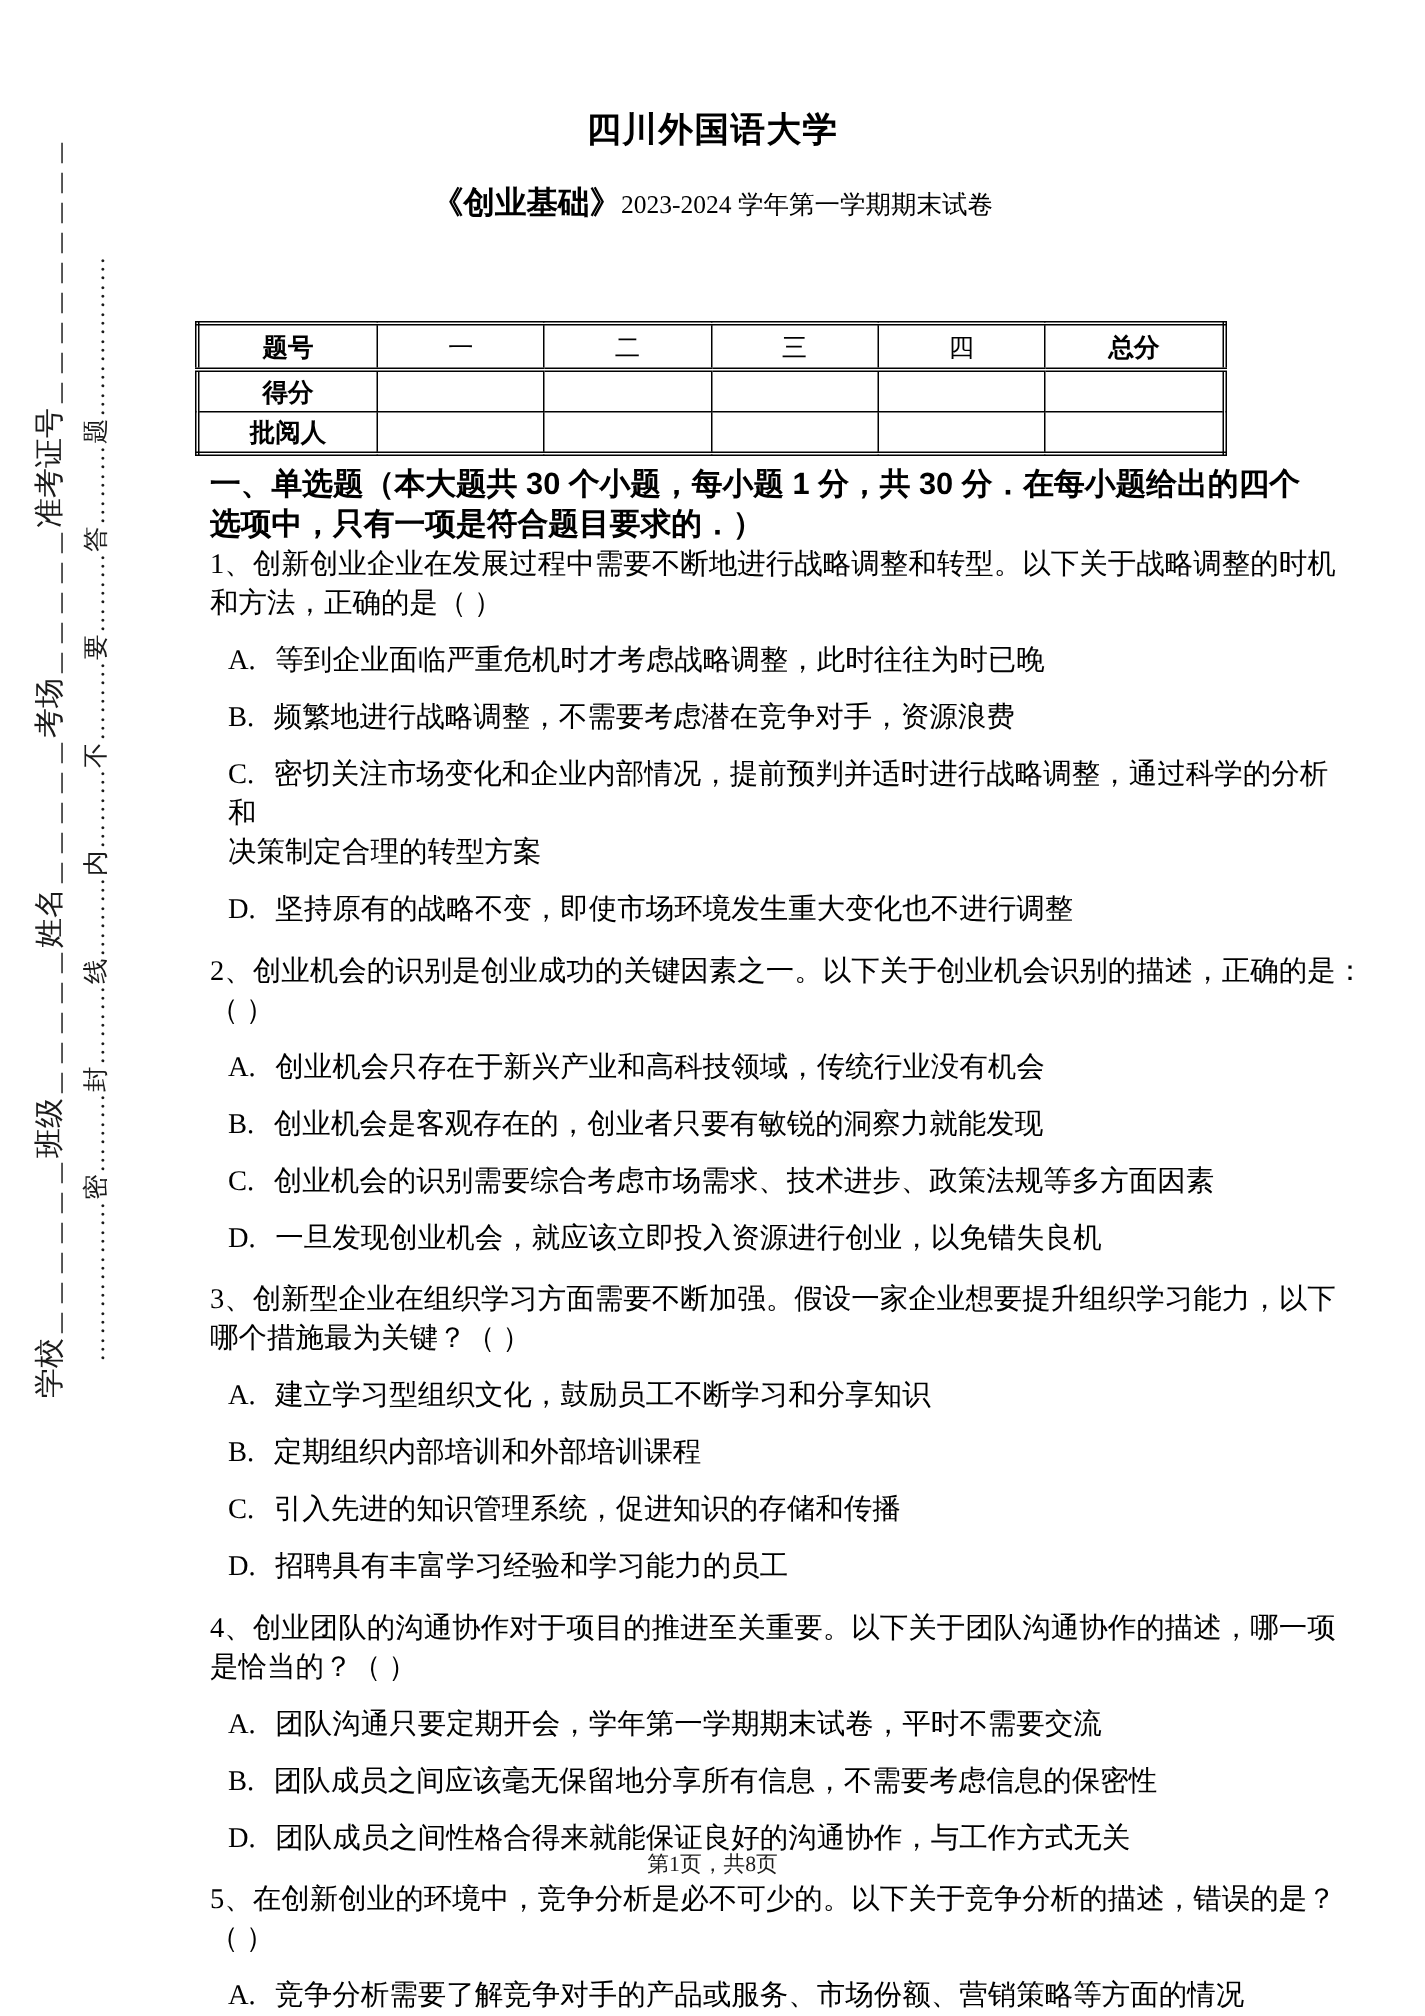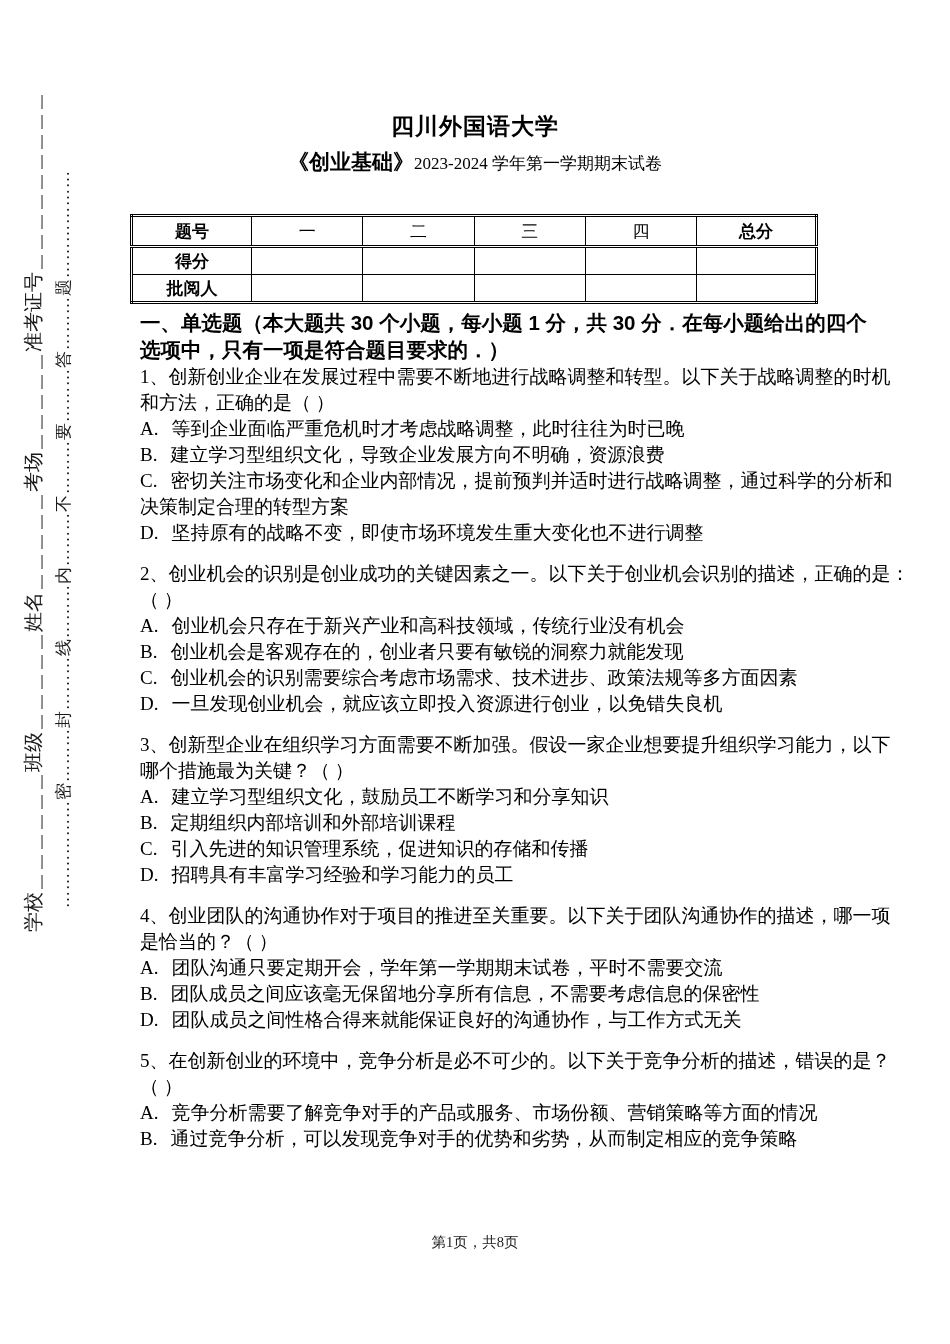--- a/index.html
+++ b/index.html
@@ -38,29 +38,28 @@
     color: #1a1a1a;
   }
 
   
   .page-header {
     position: absolute;
     left: 0; top: 0; width: 950px;
     text-align: center;
   }
   .uni-title {
-    margin: 112px 0 0 0;
+    margin: 71px 0 0 0;
     font-size: 23px;
     line-height: 30px;
     font-weight: bold;
     letter-spacing: 1px;
-    font-family: Liberation Serif, serif;
   }
   .subtitle {
-    margin-top: 6px;
+    margin-top: 21px;
     line-height: 28px;
   }
   .course-name {
     font-size: 21px;
     font-weight: bold;
   }
   .term-text {
     font-size: 17px;
   }
 
@@ -105,21 +104,21 @@
   }
 
   .questions {
     margin-top: 1px;
     padding: 0 5px 0 10px;
     font-size: 19px;
     line-height: 26px;
   }
   .question { margin: 0 0 15px 0; }
   .q-text   { margin: 0; white-space: pre-wrap; }
-  .option   { margin: 0; white-space: pre-wrap; }
+  .option   { margin: 12px; white-space: pre-wrap; }
   .opt-label { }
   .opt-text  { margin-left: 13px; }
 
   
   .page-footer {
     position: absolute;
     left: 0; top: 1233px; width: 950px;
     text-align: center;
     font-size: 14.5px;
     color: #1a1a1a;
@@ -180,21 +179,21 @@
 
     <div class="questions">
 
         <div class="question">
           <p class="q-text">1、创新创业企业在发展过程中需要不断地进行战略调整和转型。以下关于战略调整的时机
 和方法，正确的是（ ）</p>
           <div class="options">
 
               <p class="option"><span class="opt-label">A.</span><span class="opt-text">等到企业面临严重危机时才考虑战略调整，此时往往为时已晚</span></p>
 
-              <p class="option"><span class="opt-label">B.</span><span class="opt-text">建立学习型组织文化，导致企业发展方向不明确，资源浪费</span></p>
+              <p class="option"><span class="opt-label">B.</span><span class="opt-text">频繁地进行战略调整，不需要考虑潜在竞争对手，资源浪费</span></p>
 
               <p class="option"><span class="opt-label">C.</span><span class="opt-text">密切关注市场变化和企业内部情况，提前预判并适时进行战略调整，通过科学的分析和
 决策制定合理的转型方案</span></p>
 
               <p class="option"><span class="opt-label">D.</span><span class="opt-text">坚持原有的战略不变，即使市场环境发生重大变化也不进行调整</span></p>
             </div>
         </div>
 
         <div class="question">
           <p class="q-text">2、创业机会的识别是创业成功的关键因素之一。以下关于创业机会识别的描述，正确的是：

